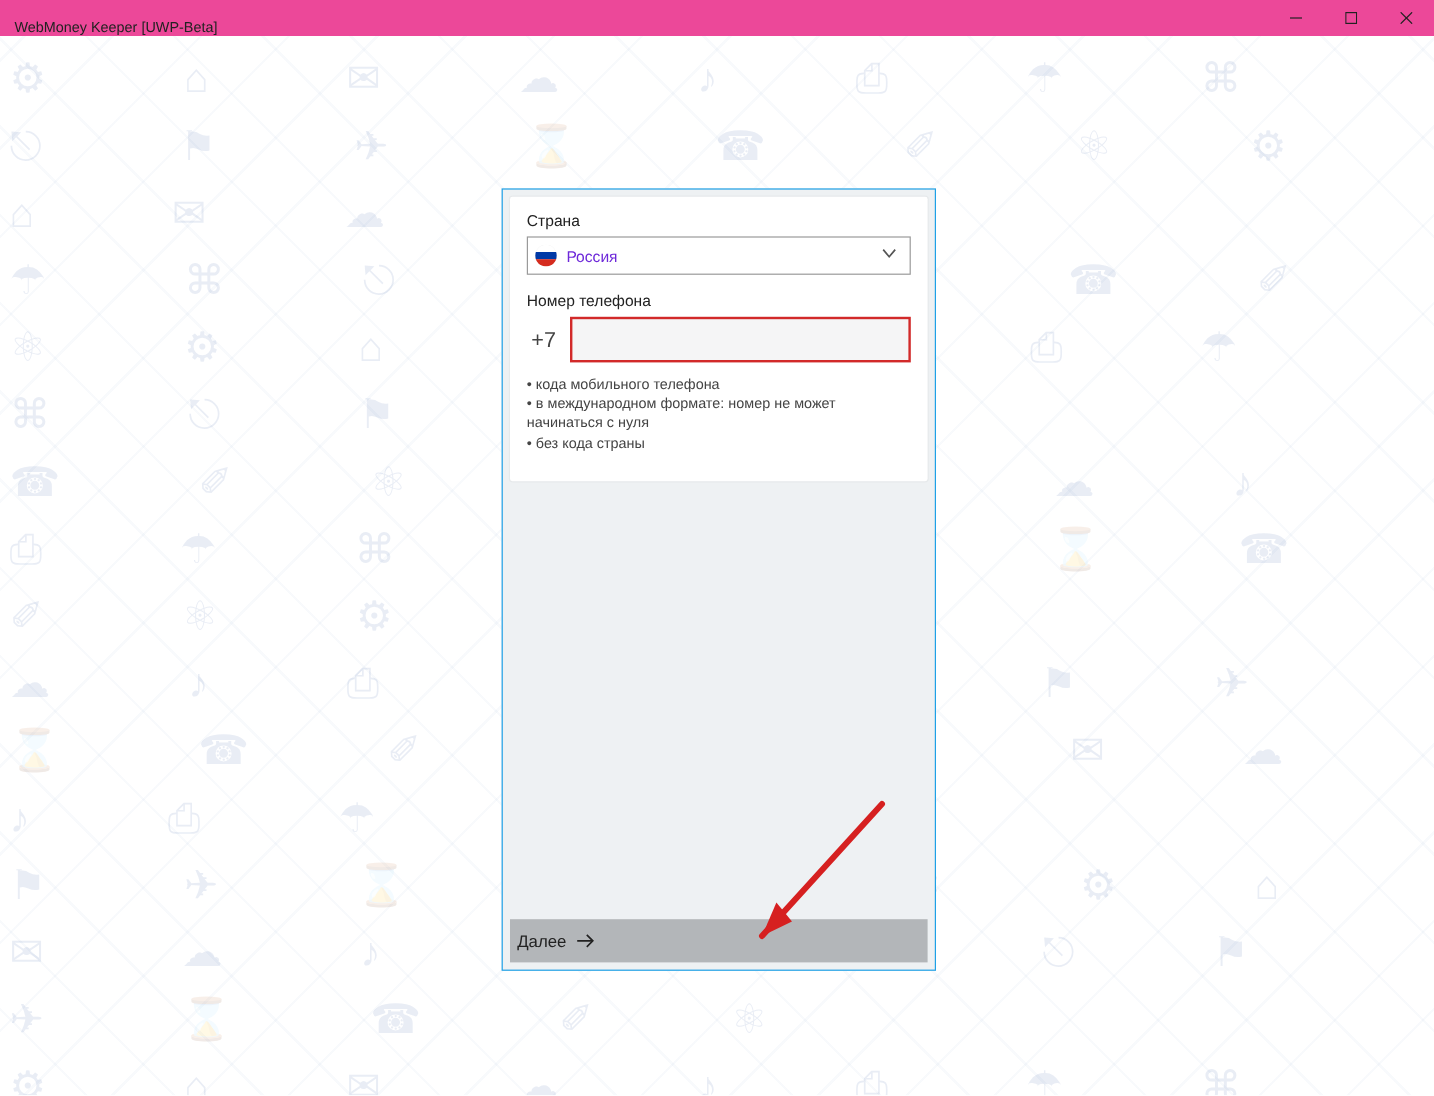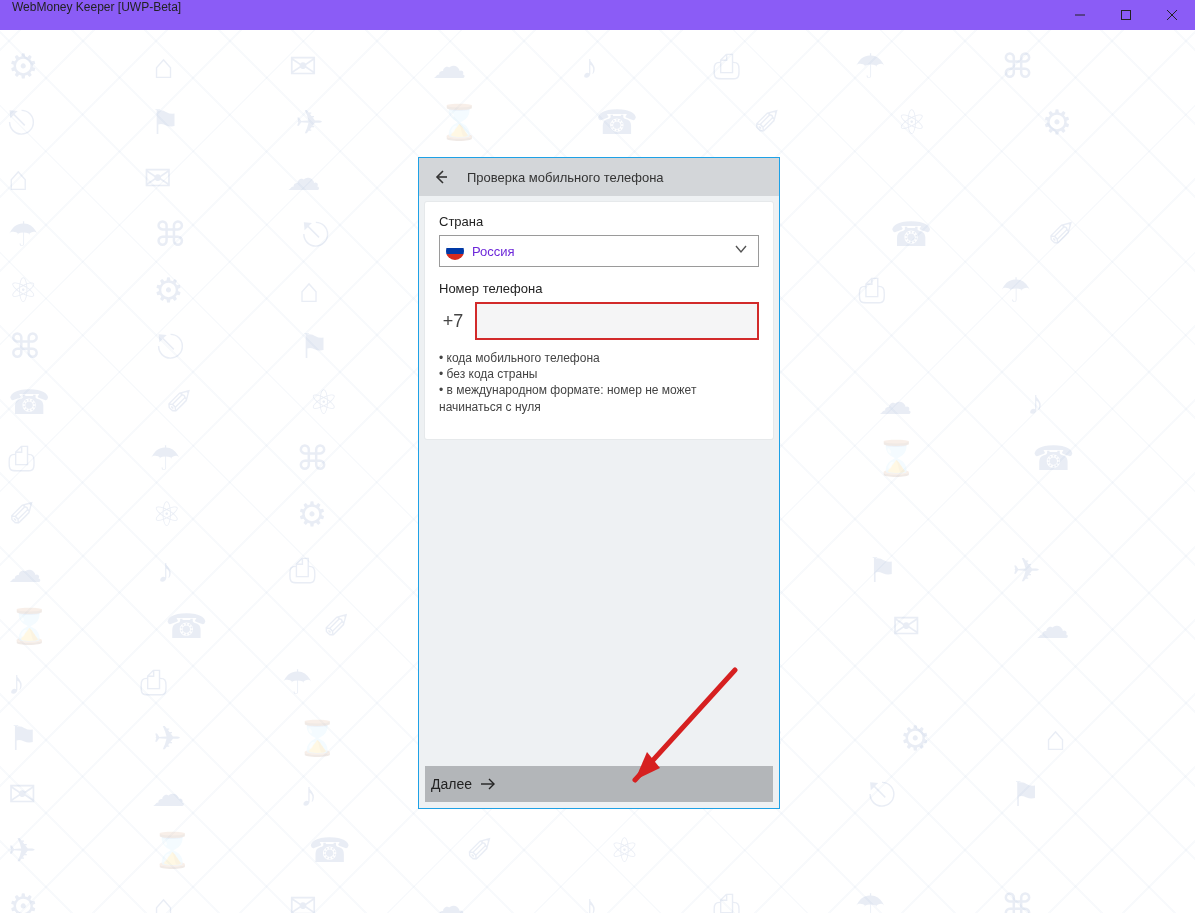--- a/index.html
+++ b/index.html
@@ -7,23 +7,23 @@
     padding: 0;
     width: 1195px;
     height: 913px;
     font-family: "Segoe UI", Arial, sans-serif;
     overflow: hidden;
     background: #fff;
   }
   
   .titlebar {
     height: 30px;
-    background: #8b5cf6;
-    display: flex;
-    align-items: flex-start;
+    background: #ec4899;
+    display: flex;
+    align-items: flex-end;
     justify-content: space-between;
     padding-left: 12px;
     font-size: 12px;
     color: #222;
     position: relative;
     z-index: 5;
   }
   .titlebar .controls {
     display: flex;
     height: 100%;
@@ -244,29 +244,20 @@
 ☁  ♪  ⎙  ☂  ⌘  ⎋  ⚑  ✈  ⌛  ☎  ✐  ⚛  ⚙  ⌂  ✉  ☁  ♪  ⎙  ☂  ⌘  ⎋
 ⚑  ✈  ⌛  ☎  ✐  ⚛  ⚙  ⌂  ✉  ☁  ♪  ⎙  ☂  ⌘  ⎋  ⚑  ✈  ⌛  ☎  ✐  ⚛
 ⚙  ⌂  ✉  ☁  ♪  ⎙  ☂  ⌘  ⎋  ⚑  ✈  ⌛  ☎  ✐  ⚛  ⚙  ⌂  ✉  ☁  ♪  ⎙
 ☂  ⌘  ⎋  ⚑  ✈  ⌛  ☎  ✐  ⚛  ⚙  ⌂  ✉  ☁  ♪  ⎙  ☂  ⌘  ⎋  ⚑  ✈  ⌛
 ☎  ✐  ⚛  ⚙  ⌂  ✉  ☁  ♪  ⎙  ☂  ⌘  ⎋  ⚑  ✈  ⌛  ☎  ✐  ⚛  ⚙  ⌂  ✉
 ☁  ♪  ⎙  ☂  ⌘  ⎋  ⚑  ✈  ⌛  ☎  ✐  ⚛  ⚙  ⌂  ✉  ☁  ♪  ⎙  ☂  ⌘  ⎋
 ⚑  ✈  ⌛  ☎  ✐  ⚛  ⚙  ⌂  ✉  ☁  ♪  ⎙  ☂  ⌘  ⎋  ⚑  ✈  ⌛  ☎  ✐  ⚛
 ⚙  ⌂  ✉  ☁  ♪  ⎙  ☂  ⌘  ⎋  ⚑  ✈  ⌛  ☎  ✐  ⚛  ⚙  ⌂  ✉  ☁  ♪  ⎙</div>
 
   <div class="dialog">
-    <div class="dialog-header">
-      <div class="back-btn">
-        <svg width="16" height="16" viewBox="0 0 16 16">
-            <path d="M10 2 L4 8 L10 14" fill="none" stroke="#333" stroke-width="1.6"></path>
-            <line x1="4" y1="8" x2="14" y2="8" stroke="#333" stroke-width="1.6"></line>
-          </svg>
-      </div>
-      <span class="dialog-title">Проверка мобильного телефона</span>
-    </div>
 
     <div class="card">
       <div class="field-label">Страна</div>
       <div class="country-select">
         <span class="flag-ru">
             <span class="w"></span>
             <span class="b"></span>
             <span class="r"></span>
           </span>
         <span class="country-name">Россия</span>
@@ -278,22 +269,22 @@
       </div>
 
       <div class="field-label">Номер телефона</div>
       <div class="phone-row">
         <span class="prefix">+7</span>
         <input class="phone-input" type="text" value="" style="">
       </div>
 
       <div class="hints">
         <span class="hint">• кода мобильного телефона</span>
+        <span class="hint">• в международном формате: номер не может начинаться с нуля</span>
         <span class="hint">• без кода страны</span>
-        <span class="hint">• в международном формате: номер не может начинаться с нуля</span>
       </div>
     </div>
 
     <div class="footer">
       <button class="next-btn">
         <span>Далее</span>
         <svg width="16" height="12" viewBox="0 0 16 12">
             <line x1="1" y1="6" x2="14" y2="6" stroke="#222" stroke-width="1.4"></line>
             <path d="M9 1 L14 6 L9 11" fill="none" stroke="#222" stroke-width="1.4"></path>
           </svg>

